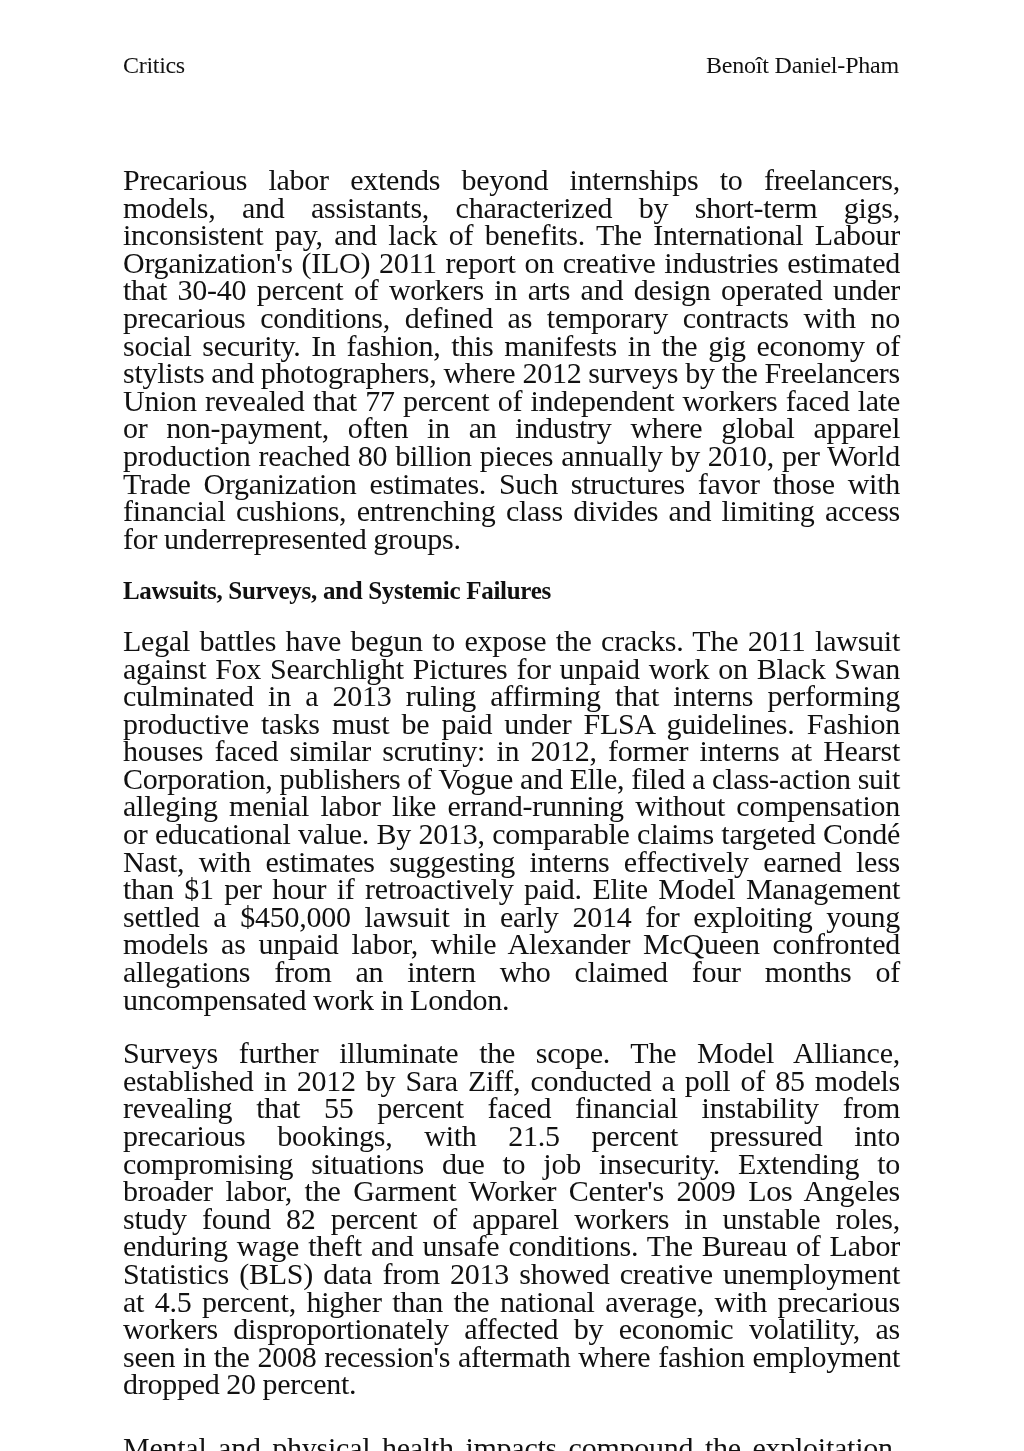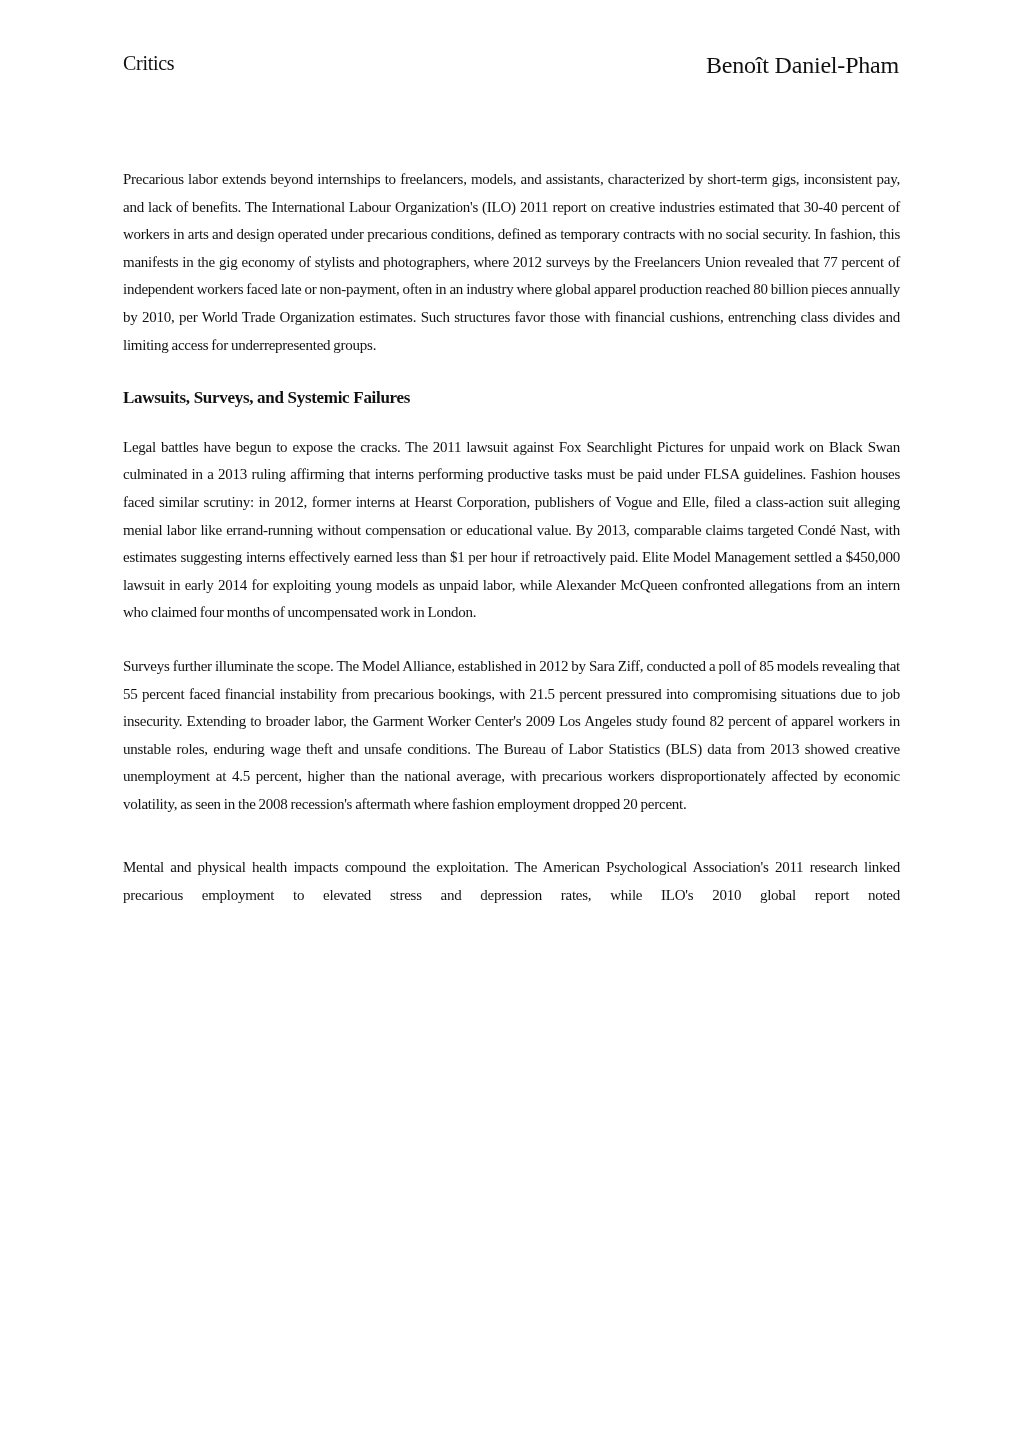--- a/index.html
+++ b/index.html
@@ -12,47 +12,47 @@
       height: 1451px;
       position: relative;
       overflow: hidden;
       font-family: "Liberation Serif", "DejaVu Serif", serif;
       color: #111111;
     }
     .header-left {
       position: absolute;
       left: 123px;
       top: 52px;
-      font-size: 20px;
+      font-size: 24px;
       letter-spacing: -0.3px;
     }
     .header-right {
       position: absolute;
       right: 125px;
       top: 52px;
       font-size: 24px;
       letter-spacing: -0.2px;
     }
     .content {
       position: absolute;
       left: 123px;
       top: 166px;
       width: 777px;
     }
     .para {
       margin: 0;
-      font-size: 15px;
+      font-size: 30px;
       line-height: 27.6px;
       text-align: justify;
       letter-spacing: -0.25px;
       word-spacing: -0.5px;
     }
     .heading {
       margin: 25px 0 22px 0;
-      font-size: 17px;
+      font-size: 25px;
       line-height: 27.6px;
       font-weight: bold;
       letter-spacing: -0.3px;
     }
     .gap {
       height: 26px;
     }
   </style>
 </head>
 <body>

